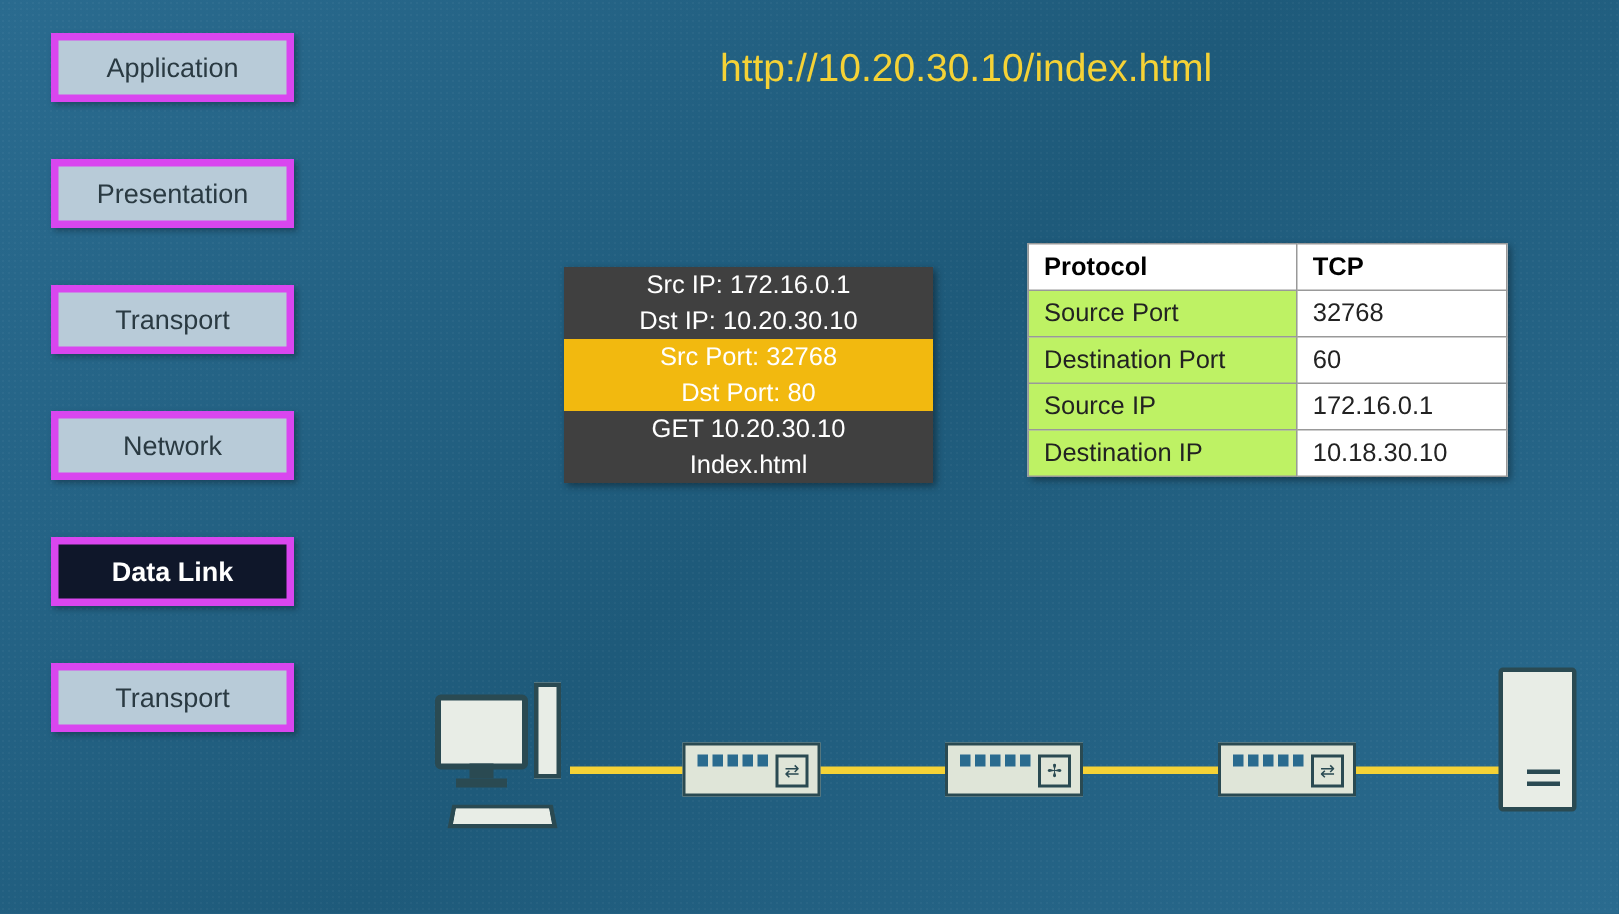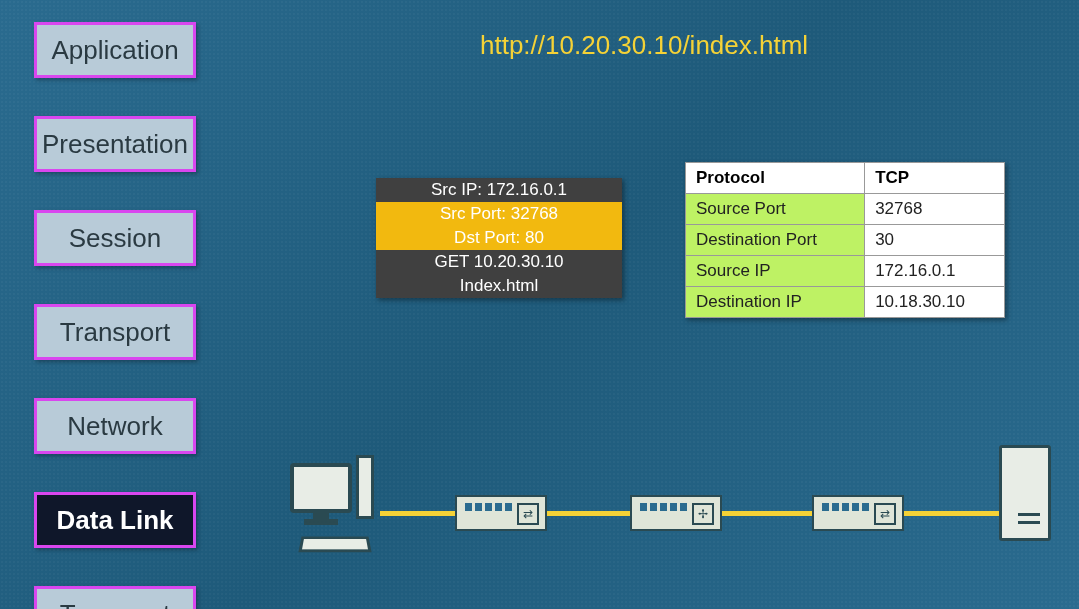--- a/index.html
+++ b/index.html
@@ -16,25 +16,25 @@
   .layers {
     position: absolute;
     left: 34px;
     top: 22px;
     display: flex;
     flex-direction: column;
     gap: 38px;
   }
   .layer {
     width: 162px;
-    height: 56px;
+    height: 46px;
     background: #b8cbd8;
-    border: 3px solid #d946ef;
+    border: 5px solid #d946ef;
     color: #2a3a42;
-    font-size: 26px;
+    font-size: 18px;
     display: flex;
     align-items: center;
     justify-content: center;
     box-shadow: 2px 2px 4px rgba(0,0,0,0.3);
   }
   .layer.active {
     background: #0f172a;
     color: #ffffff;
     font-weight: 600;
   }
@@ -189,50 +189,50 @@
     background-size: 4px 4px;
     pointer-events:none;
   }
 </style>
 </head>
 <body>
 
 <div class="layers">
   <div class="layer">Application</div>
   <div class="layer">Presentation</div>
-  <div class="layer">Session</div>
   <div class="layer">Transport</div>
   <div class="layer">Network</div>
   <div class="layer active">Data Link</div>
   <div class="layer">Transport</div>
 </div>
 
 <div class="url">http://10.20.30.10/index.html</div>
 
 <div class="packet">
   <div class="packet-row seg-net">Src IP: 172.16.0.1</div>
+  <div class="packet-row seg-net">Dst IP: 10.20.30.10</div>
   <div class="packet-row seg-trans">Src Port: 32768</div>
   <div class="packet-row seg-trans">Dst Port: 80</div>
   <div class="packet-row seg-app">GET 10.20.30.10</div>
   <div class="packet-row seg-app">Index.html</div>
 </div>
 
 <table class="info-table">
   <tbody>
       <tr>
     <th>Protocol</th>
     <th>TCP</th>
   </tr>
   <tr>
     <td class="lbl">Source Port</td>
     <td class="val">32768</td>
   </tr>
   <tr>
     <td class="lbl">Destination Port</td>
-    <td class="val">30</td>
+    <td class="val">60</td>
   </tr>
   <tr>
     <td class="lbl">Source IP</td>
     <td class="val">172.16.0.1</td>
   </tr>
   <tr>
     <td class="lbl">Destination IP</td>
     <td class="val">10.18.30.10</td>
   </tr>
 </tbody>

